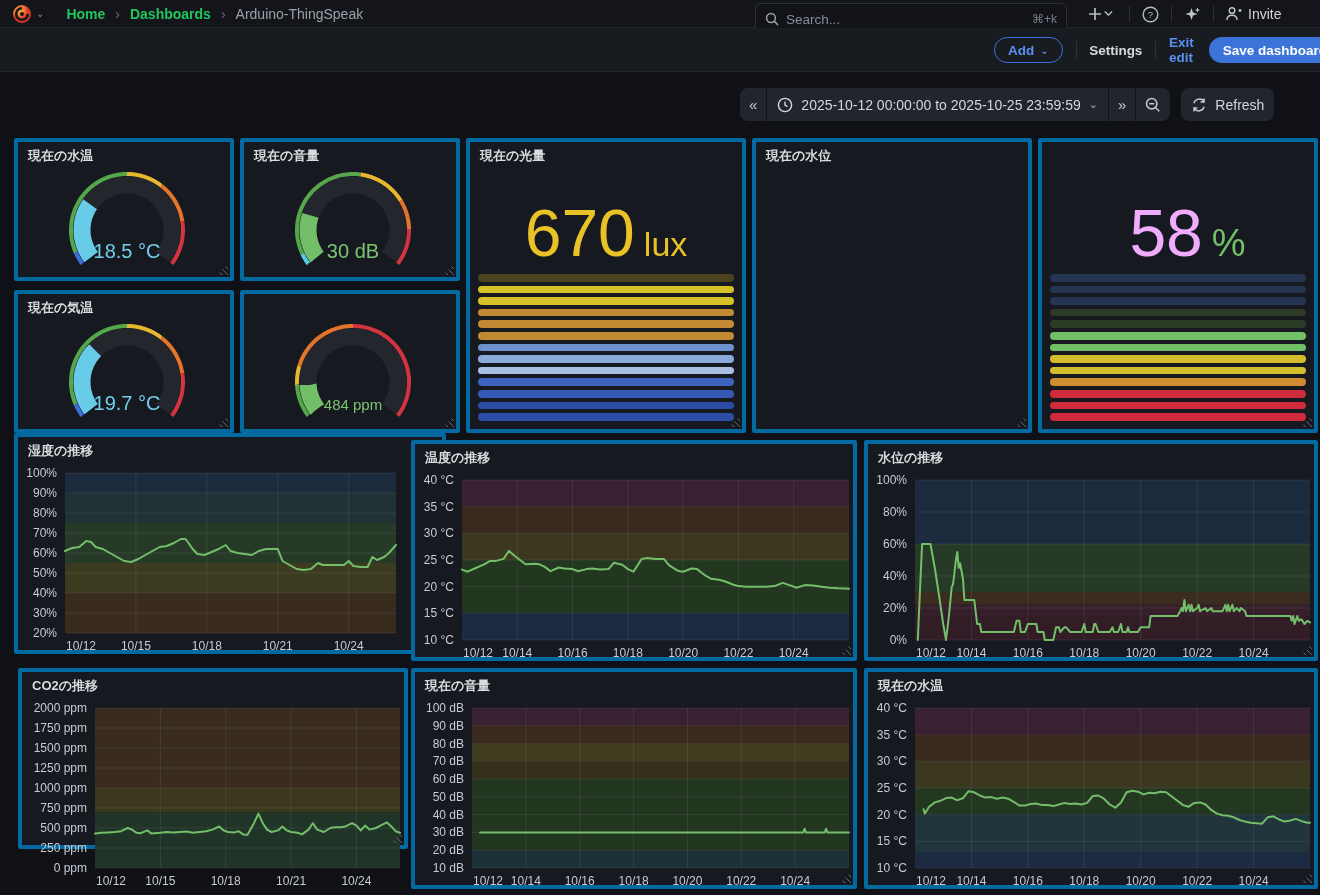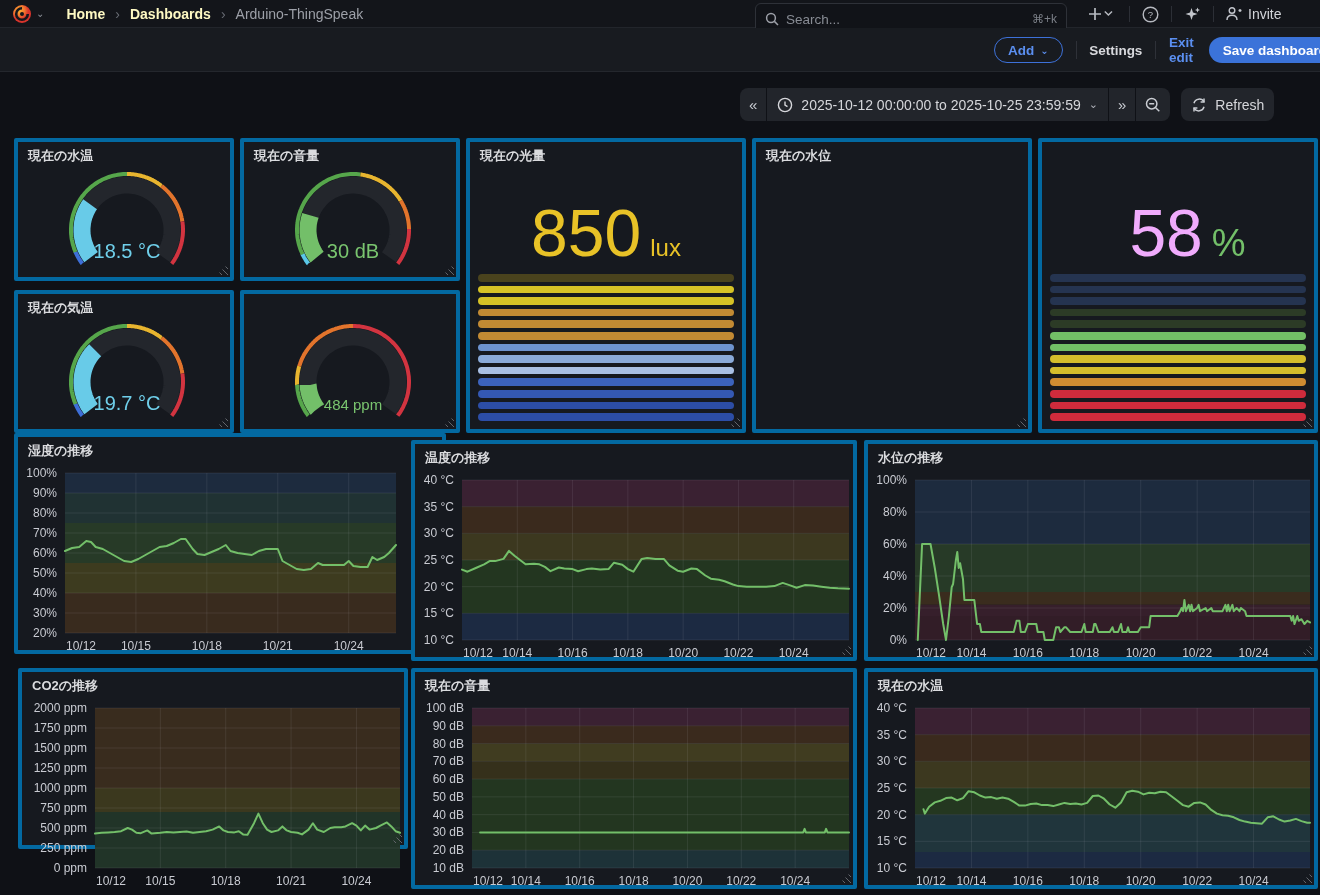--- a/index.html
+++ b/index.html
@@ -7,21 +7,21 @@
   body {
     width:1320px; height:895px; position:relative; overflow:hidden;
     background:#0f1116; color:#d8d9dd;
     font-family:"Liberation Sans","DejaVu Sans",sans-serif; font-size:14px;
   }
   
   .topnav{position:absolute;left:0;top:0;width:100%;height:28px;background:#13151a;
     border-bottom:1px solid #22252b;display:flex;align-items:center;padding:0 12px;}
   .logo-btn{display:flex;align-items:center;gap:4px;cursor:pointer;}
   .crumbs{display:flex;align-items:center;gap:10px;margin-left:22px;font-size:14px;}
-  .crumb{color:#fef9c3;font-weight:700;}
+  .crumb{color:#22c55e;font-weight:700;}
   .crumb.last{color:#9da0a8;font-weight:400;}
   .crumb-sep{color:#686c74;font-size:14px;}
   .search-box{position:absolute;left:755px;top:3px;width:312px;height:32px;background:#111318;
     border:1px solid #2e3138;border-radius:6px;display:flex;align-items:center;padding:0 9px;gap:7px;}
   .search-ph{color:#888c94;font-size:13.5px;flex:1;}
   .search-kbd{color:#7b7f87;font-size:12px;}
   .nav-icons{position:absolute;left:1078px;top:0;height:28px;display:flex;align-items:center;}
   .nav-ic{display:flex;align-items:center;justify-content:center;padding:0 9px;height:28px;color:#b7bac1;}
   .nav-div{width:1px;height:16px;background:#2c2f36;margin:0 3px;}
   .invite{display:flex;align-items:center;gap:6px;padding:0 8px;color:#d2d4d9;font-size:14px;}
@@ -223,21 +223,21 @@
         <text x="108" y="88" text-anchor="middle" fill="#7ac56f" font-size="20" font-weight="500">30 dB</text>
       </svg>
     </div>
 <div class="rsz"></div>
   </div>
 <div class="panel" style="left:466px;top:138px;width:280px;height:295px">
   <div class="panel-header">
       <span>現在の光量</span>
     </div>
   <div class="panel-body">
-      <div class="stat-value"><span class="stat-big" style="color: rgb(232, 194, 39);">850</span><span class="stat-suffix" style="color: rgb(232, 194, 39); font-size: 24px;">lux</span></div>
+      <div class="stat-value"><span class="stat-big" style="color: rgb(232, 194, 39);">670</span><span class="stat-suffix" style="color: rgb(232, 194, 39); font-size: 34px;">lux</span></div>
       <div class="stripes">
         <div class="stripe" style="background: rgb(74, 67, 29);"></div>
         <div class="stripe" style="background: rgb(214, 194, 38);"></div>
         <div class="stripe" style="background: rgb(214, 194, 38);"></div>
         <div class="stripe" style="background: rgb(194, 138, 51);"></div>
         <div class="stripe" style="background: rgb(194, 138, 51);"></div>
         <div class="stripe" style="background: rgb(194, 138, 51);"></div>
         <div class="stripe" style="background: rgb(109, 147, 207);"></div>
         <div class="stripe" style="background: rgb(138, 170, 217);"></div>
         <div class="stripe" style="background: rgb(169, 192, 228);"></div>

